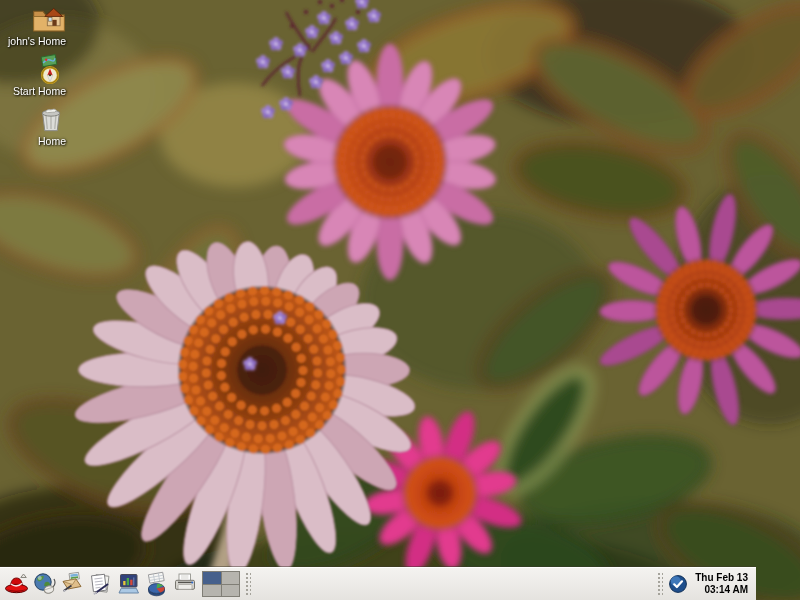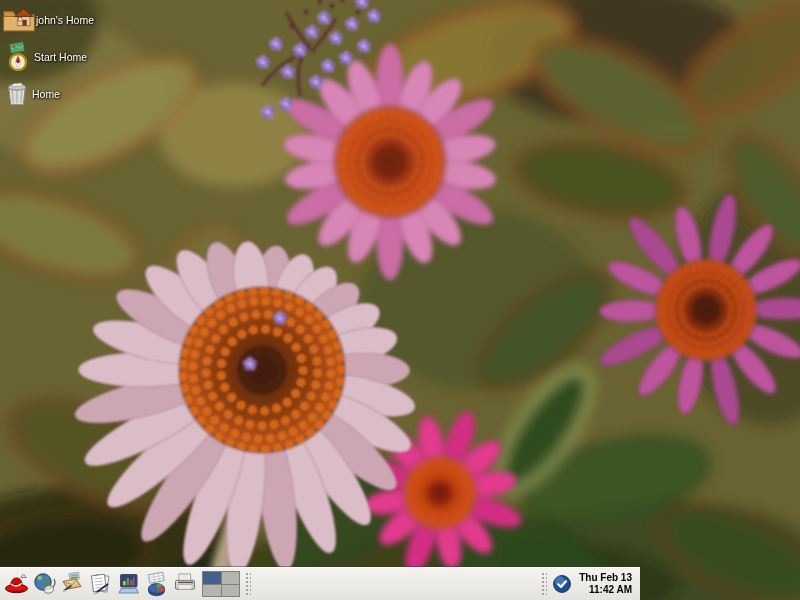--- a/index.html
+++ b/index.html
@@ -4,30 +4,30 @@
 <style>
   html,body{margin:0;padding:0;}
   body{
     width:800px;height:600px;overflow:hidden;position:relative;
     font-family:"Liberation Sans",sans-serif;background:#6a6332;
   }
   #wallpaper{position:absolute;left:0;top:0;width:800px;height:600px;display:block;}
 
   
   .desktop-icons{position:absolute;left:2px;top:4px;width:64px;display:flex;flex-direction:column;gap:7px;z-index:5;}
-  .dicon{display:flex;align-items:center;cursor:default;}
+  .dicon{display:flex;flex-direction:column;align-items:flex-end;cursor:default;}
   .dicon .ico{display:block;height:30px;}
   .dlabel{
     margin-top:2px;font-size:10.5px;color:#ffffff;text-align:center;line-height:11px;
     text-shadow:1px 1px 2px rgba(0,0,0,.95),0 0 3px rgba(0,0,0,.8);white-space:nowrap;
   }
 
   
   .panel{
-    position:absolute;left:0;bottom:0;width:640px;height:33px;box-sizing:border-box;
+    position:absolute;left:0;bottom:0;width:756px;height:33px;box-sizing:border-box;
     background:linear-gradient(#f4f3f0,#e5e3df);
     border-top:1px solid #ffffff;
     box-shadow:0 -1px 0 rgba(60,55,45,.45);
     display:flex;align-items:center;padding:0 3px;z-index:10;
   }
   .pbtn{
     width:28px;height:30px;border:none;background:transparent;padding:1px;margin:0;
     display:flex;align-items:center;justify-content:center;cursor:pointer;
   }
   .pbtn svg{display:block;}
@@ -1003,16 +1003,16 @@
   <button class="notify">
     <svg width="22" height="22" viewBox="0 0 22 22">
       <circle cx="11" cy="11" r="8.4" fill="#1e4e8c" stroke="#123158" stroke-width="1"></circle>
       <circle cx="8.8" cy="8.2" r="5" fill="#4a86c8" opacity=".75"></circle>
       <path d="M7.2,11.3 L9.9,14 L15,8.3" stroke="#ffffff" stroke-width="2.2" fill="none" stroke-linecap="round" stroke-linejoin="round"></path>
     </svg>
   </button>
 
   <div class="clock">
     <span>Thu Feb 13</span>
-    <span>11:42 AM</span>
+    <span>03:14 AM</span>
   </div>
 
 </div>
 
 </body></html>

